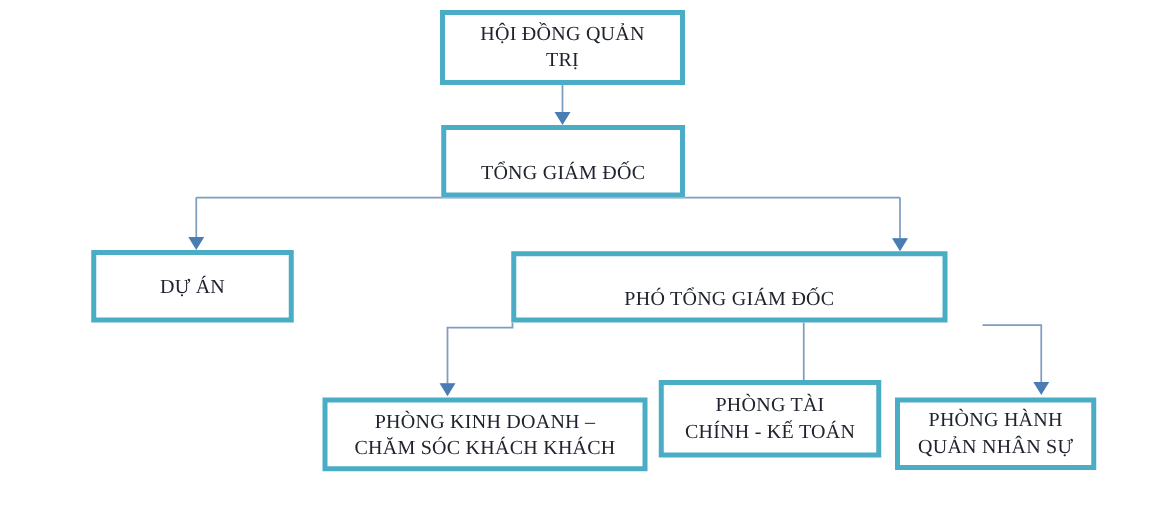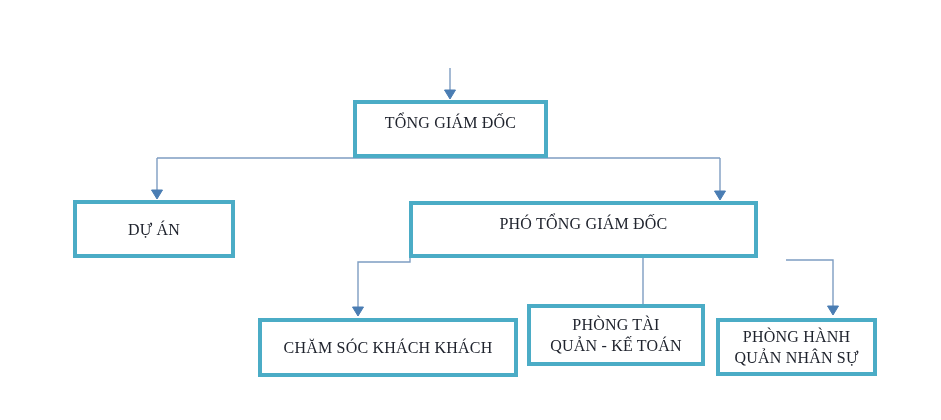--- a/index.html
+++ b/index.html
@@ -11,21 +11,21 @@
   .connectors{position:absolute;left:0;top:0;width:941px;height:420px;pointer-events:none;}
   .connectors path{fill:none;stroke:var(--line,#7E9DC2);stroke-width:1.4;}
   .connectors polygon{fill:var(--arrow,#4A7DB3);stroke:var(--arrow,#4A7DB3);stroke-width:1;}
   .node{
     position:absolute;box-sizing:border-box;
     border:4px solid var(--border,#4BACC6);
     background:#ffffff;color:var(--text,#20242E);
     display:flex;flex-direction:column;align-items:center;justify-content:center;
     text-align:center;font-size:16px;line-height:21px;letter-spacing:0.2px;
   }
-  .node.v-top{justify-content:flex-start;padding-top:8px;}
+  .node.v-top{justify-content:flex-start;padding-top:24px;}
   .node span{display:block;white-space:nowrap;}
 </style>
 </head>
 <body>
 
 <div class="canvas">
 
   <svg class="connectors" viewBox="0 0 941 420">
 
     <path d="M450 68 V90"></path>
@@ -40,40 +40,45 @@
     <path d="M410 258 V262 H358 V307"></path>
     <polygon points="352.5,307 363.5,307 358,316"></polygon>
 
     <path d="M643 258 V307"></path>
     <polygon points="637.5,307 648.5,307 643,316"></polygon>
 
     <path d="M786 260 H833 V306"></path>
     <polygon points="827.5,306 838.5,306 833,315"></polygon>
   </svg>
 
+  <div class="node" style="left:352px;top:8px;width:196px;height:60px">
+    <span>HỘI ĐỒNG QUẢN</span>
+    <span>TRỊ</span>
+  </div>
 
   <div class="node v-top" style="left:353px;top:100px;width:195px;height:58px">
     <span>TỔNG GIÁM ĐỐC</span>
   </div>
 
   <div class="node" style="left:73px;top:200px;width:162px;height:58px">
     <span>DỰ ÁN</span>
   </div>
 
   <div class="node v-top" style="left:409px;top:201px;width:349px;height:57px">
     <span>PHÓ TỔNG GIÁM ĐỐC</span>
   </div>
 
   <div class="node" style="left:258px;top:318px;width:260px;height:59px">
+    <span>PHÒNG KINH DOANH –</span>
     <span>CHĂM SÓC KHÁCH KHÁCH</span>
   </div>
 
   <div class="node" style="left:527px;top:304px;width:178px;height:62px">
     <span>PHÒNG TÀI</span>
-    <span>QUẢN - KẾ TOÁN</span>
+    <span>CHÍNH - KẾ TOÁN</span>
   </div>
 
   <div class="node" style="left:716px;top:318px;width:161px;height:58px">
     <span>PHÒNG HÀNH</span>
     <span>QUẢN NHÂN SỰ</span>
   </div>
 
 </div>
 
 </body></html>

